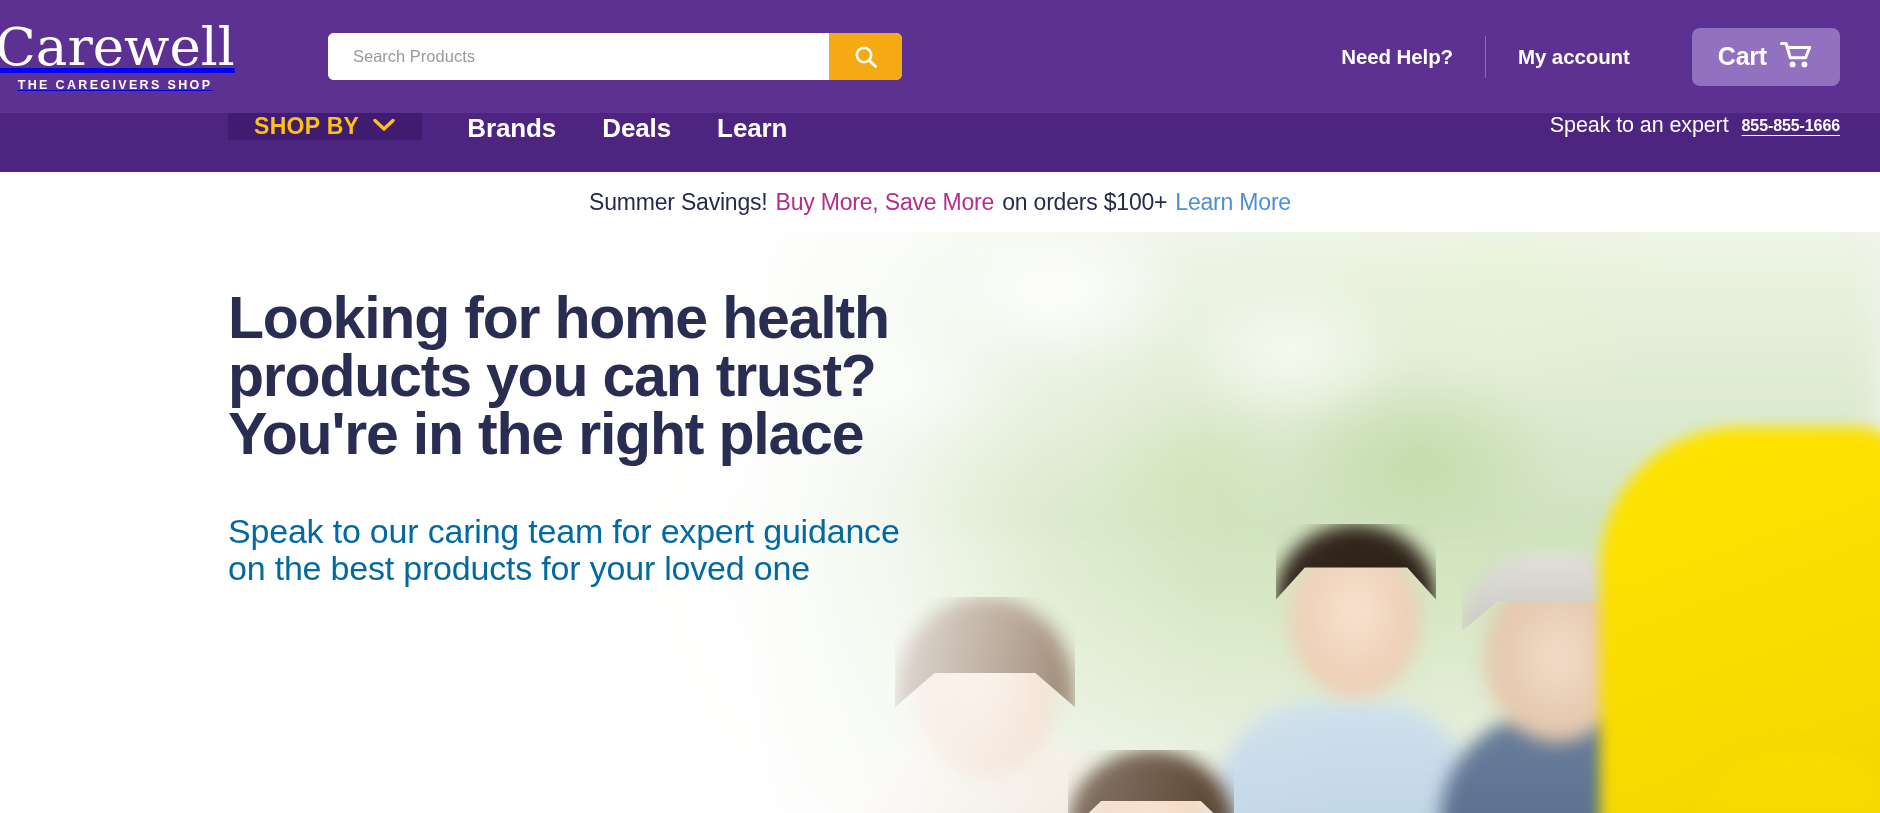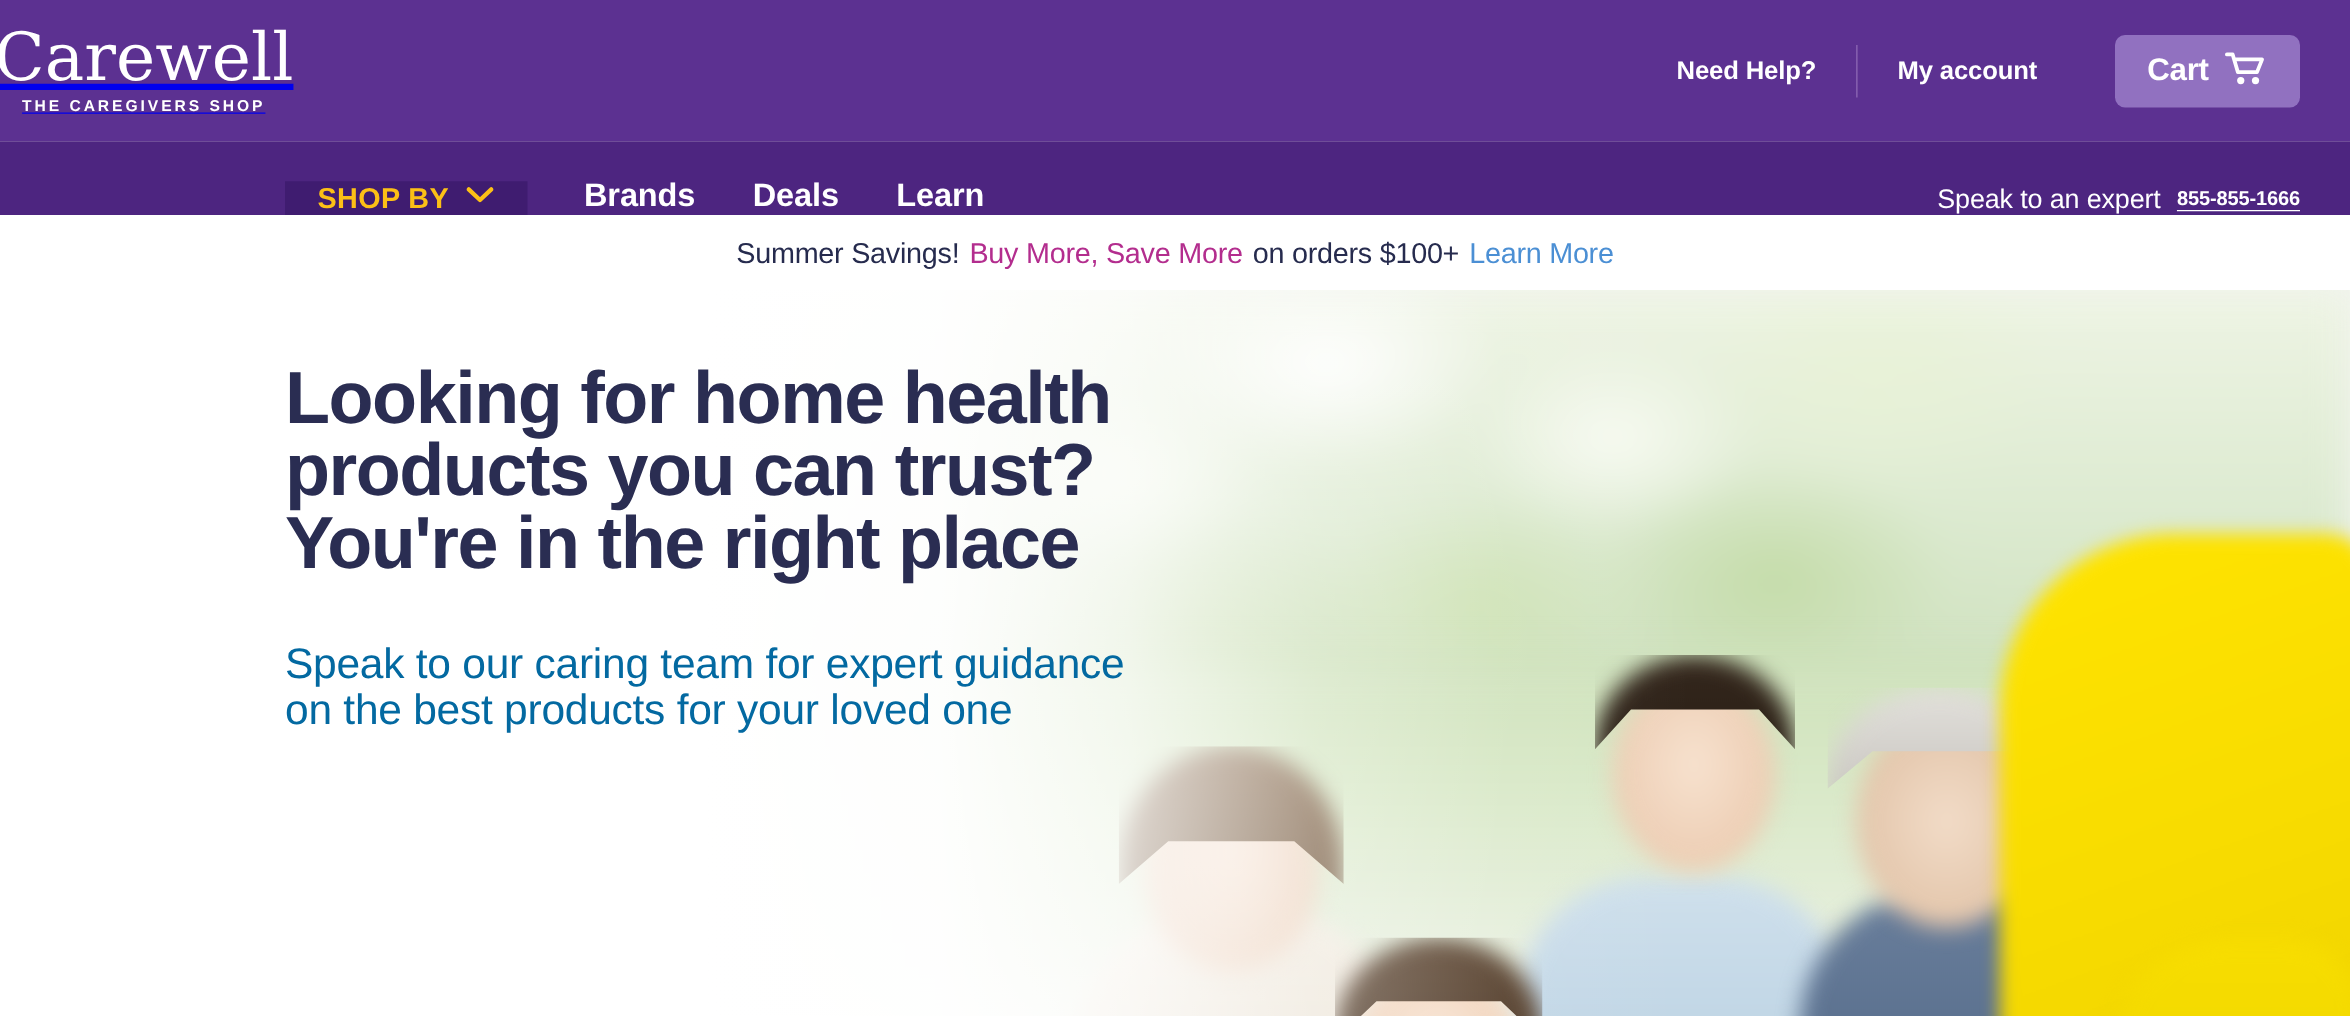--- a/index.html
+++ b/index.html
@@ -120,21 +120,21 @@
     font-weight: 700;
     letter-spacing: -0.2px;
   }
 
   
   .nav-bar {
     position: relative;
     height: 59px;
     background: #4d2580;
     display: flex;
-    align-items: flex-end;
+    align-items: flex-start;
     padding-left: 228px;
     padding-right: 40px;
   }
   .shop-by {
     background: #3f1c70;
     display: flex;
     align-items: center;
     gap: 14px;
     padding: 0 27px 0 26px;
     cursor: pointer;
@@ -354,20 +354,31 @@
 
 <div class="page">
 
   <header class="top-header">
 
     <a class="logo-block" href="#">
       <span class="logo-word">Carewell</span>
       <span class="logo-tag">THE CAREGIVERS SHOP</span>
     </a>
 
+    <div class="search-wrap">
+      <input class="search-input" type="text" placeholder="Search Products" style="">
+      <button class="search-btn">
+        <span>
+          <svg width="26" height="26" viewBox="0 0 26 26" fill="none">
+            <circle cx="11" cy="11" r="7.2" stroke="#ffffff" stroke-width="2.6"></circle>
+            <line x1="16.4" y1="16.4" x2="22.6" y2="22.6" stroke="#ffffff" stroke-width="2.8" stroke-linecap="round"></line>
+          </svg>
+        </span>
+      </button>
+    </div>
 
     <nav class="header-links">
       <a class="hdr-link" href="#">Need Help?</a>
       <span class="hdr-divider"></span>
       <a class="hdr-link" href="#">My account</a>
       <button class="cart-btn">
         <span class="cart-label">Cart</span>
         <span>
           <svg width="34" height="28" viewBox="0 0 34 28" fill="none">
             <path d="M1.5 2.5h4.6l4.2 14.2h15.3l4.1-10.2H8.2" stroke="#ffffff" stroke-width="3" stroke-linecap="round" stroke-linejoin="round" fill="none"></path>

